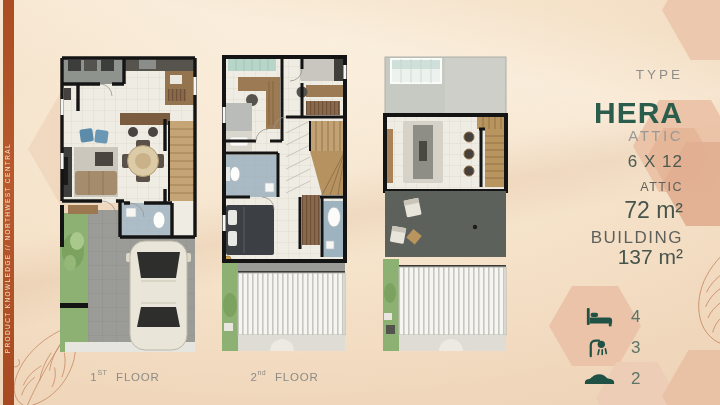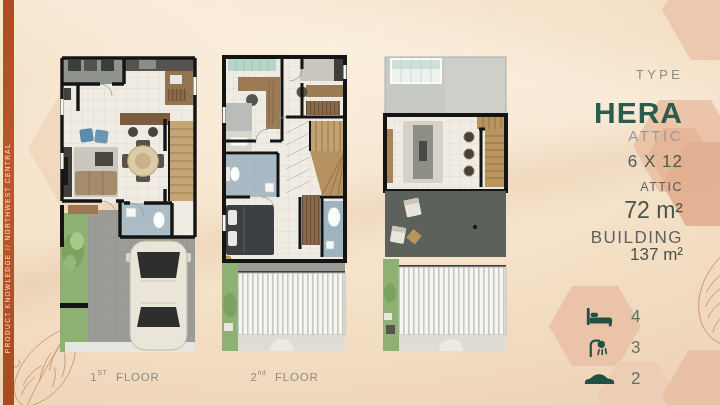--- a/index.html
+++ b/index.html
@@ -36,21 +36,21 @@
   
   .spec{position:absolute;left:533px;top:0;width:150px;height:405px;z-index:5;}
   .spec > div{position:absolute;width:100%;text-align:right;margin-top:40px;}
   .type-label{top:27px;font-size:13.5px;letter-spacing:3px;color:#8e8d8a;}
   .type-name{top:56px;font-size:30px;font-weight:bold;letter-spacing:1px;color:#2b5d4d;}
   .type-variant{top:87px;font-size:15px;letter-spacing:2.5px;color:#9a9996;}
   .type-size{top:112px;font-size:17px;letter-spacing:1px;color:#4c5a50;}
   .land-label{top:140px;font-size:12.5px;letter-spacing:1.5px;color:#5e605b;}
   .land-value{top:157px;font-size:23px;color:#47544c;}
   .building-label{top:188px;font-size:17px;letter-spacing:1.5px;color:#5e605b;}
-  .building-value{top:205px;font-size:17px;color:#47544c;}
+  .building-value{top:205px;font-size:21px;color:#47544c;}
   .feature-row{position:absolute;left:50px;display:flex;align-items:center;width:100px;}
   .feature-row .ico{width:32px;display:flex;justify-content:center;}
   .feature-count{margin-left:16px;font-size:17px;color:#5c7467;}
   #feat0{top:266px;} #feat1{top:297px;} #feat2{top:329px;}
 
   .leaf{position:absolute;z-index:2;opacity:.8;}
 </style>
 </head>
 <body>
 

